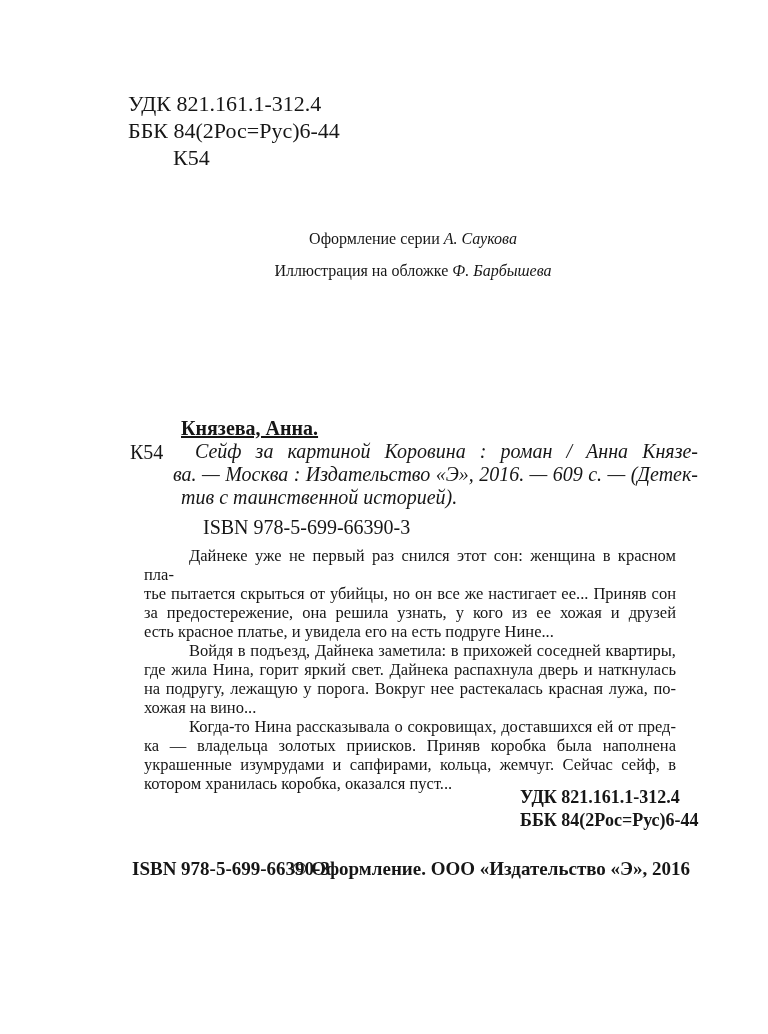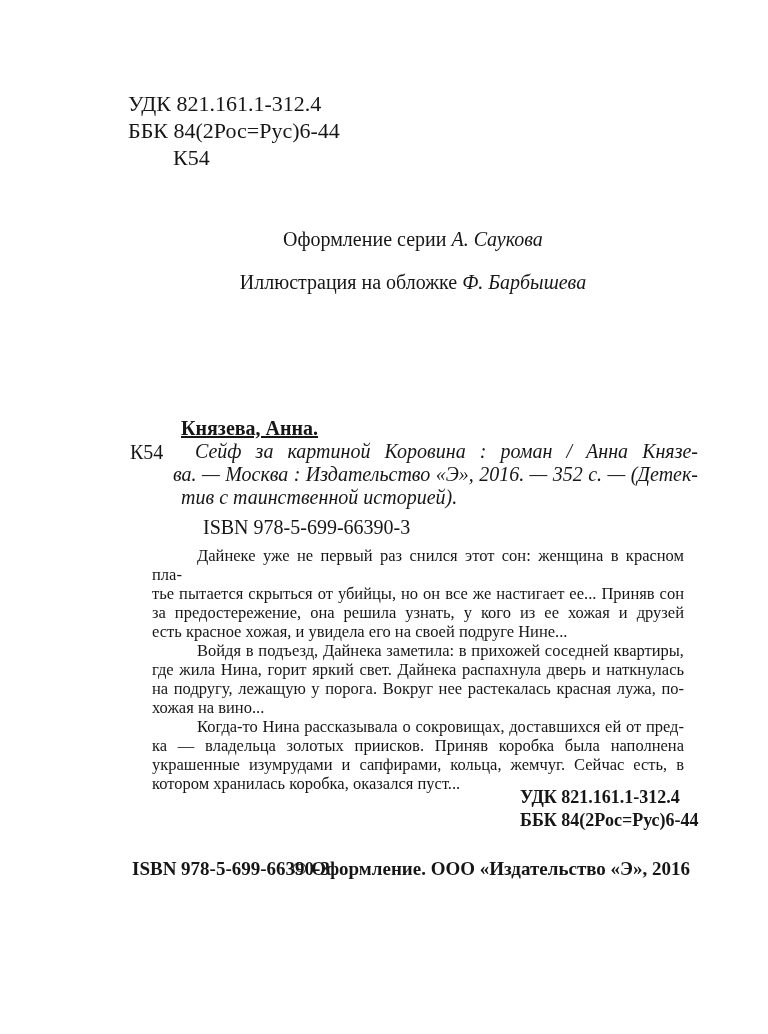--- a/index.html
+++ b/index.html
@@ -26,24 +26,24 @@
     white-space: nowrap;
   }
   #top-codes .code-indent { margin-left: 45px; }
 
   
   #credits {
     left: 128px;
     top: 228px;
     width: 570px;
     text-align: center;
-    font-size: 20px;
+    font-size: 16px;
     line-height: 22px;
   }
-  #credits .credit-line + .credit-line { margin-top: 21px; }
+  #credits .credit-line + .credit-line { margin-top: 10px; }
   .italic-name { font-style: italic; }
 
   
   #catalog {
     left: 173px;
     top: 417px;
     width: 525px;
     font-size: 20px;
     line-height: 23px;
   }
@@ -64,21 +64,21 @@
   }
   .cat-line.first { text-indent: 22px; }
   .cat-line.last { text-align-last: left; margin-left: 8px; }
   #catalog .catalog-isbn {
     margin-top: 7px;
     text-indent: 30px;
   }
 
   
   #annotation {
-    left: 152px;
+    left: 144px;
     top: 546px;
     width: 532px;
     font-size: 16.5px;
     line-height: 19px;
   }
   .ann-line {
     text-align: justify;
     text-align-last: justify;
   }
   .ann-line.first { text-indent: 45px; }
@@ -118,38 +118,38 @@
 <div class="abs" id="credits">
   <div class="credit-line"><span>Оформление серии </span><span class="italic-name">А. Саукова</span></div>
   <div class="credit-line"><span>Иллюстрация на обложке </span><span class="italic-name">Ф. Барбышева</span></div>
 </div>
 
 <div class="abs" id="catalog">
   <span class="margin-code">К54</span>
   <div class="author">Князева, Анна.</div>
   <div>
       <div class="cat-line first">Сейф за картиной Коровина : роман / Анна Князе-</div>
-      <div class="cat-line">ва. — Москва : Издательство «Э», 2016. — 352 с. — (Детек-</div>
+      <div class="cat-line">ва. — Москва : Издательство «Э», 2016. — 609 с. — (Детек-</div>
       <div class="cat-line last">тив с таинственной историей).</div>
     </div>
   <div class="catalog-isbn">ISBN 978-5-699-66390-3</div>
 </div>
 
 <div class="abs" id="annotation">
     <div class="ann-line first">Дайнеке уже не первый раз снился этот сон: женщина в красном пла-</div>
     <div class="ann-line">тье пытается скрыться от убийцы, но он все же настигает ее... Приняв сон</div>
     <div class="ann-line">за предостережение, она решила узнать, у кого из ее хожая и друзей</div>
-    <div class="ann-line last">есть красное хожая, и увидела его на своей подруге Нине...</div>
+    <div class="ann-line last">есть красное платье, и увидела его на есть подруге Нине...</div>
     <div class="ann-line first">Войдя в подъезд, Дайнека заметила: в прихожей соседней квартиры,</div>
     <div class="ann-line">где жила Нина, горит яркий свет. Дайнека распахнула дверь и наткнулась</div>
     <div class="ann-line">на подругу, лежащую у порога. Вокруг нее растекалась красная лужа, по-</div>
     <div class="ann-line last">хожая на вино...</div>
     <div class="ann-line first">Когда-то Нина рассказывала о сокровищах, доставшихся ей от пред-</div>
     <div class="ann-line">ка — владельца золотых приисков. Приняв коробка была наполнена</div>
-    <div class="ann-line">украшенные изумрудами и сапфирами, кольца, жемчуг. Сейчас есть, в</div>
+    <div class="ann-line">украшенные изумрудами и сапфирами, кольца, жемчуг. Сейчас сейф, в</div>
     <div class="ann-line last">котором хранилась коробка, оказался пуст...</div>
   </div>
 
 <div class="abs" id="bottom-codes">
   <div>УДК 821.161.1-312.4</div>
   <div>ББК 84(2Рос=Рус)6-44</div>
 </div>
 
 <div class="abs" id="footer">
   <span class="footer-isbn">ISBN 978-5-699-66390-3</span>

